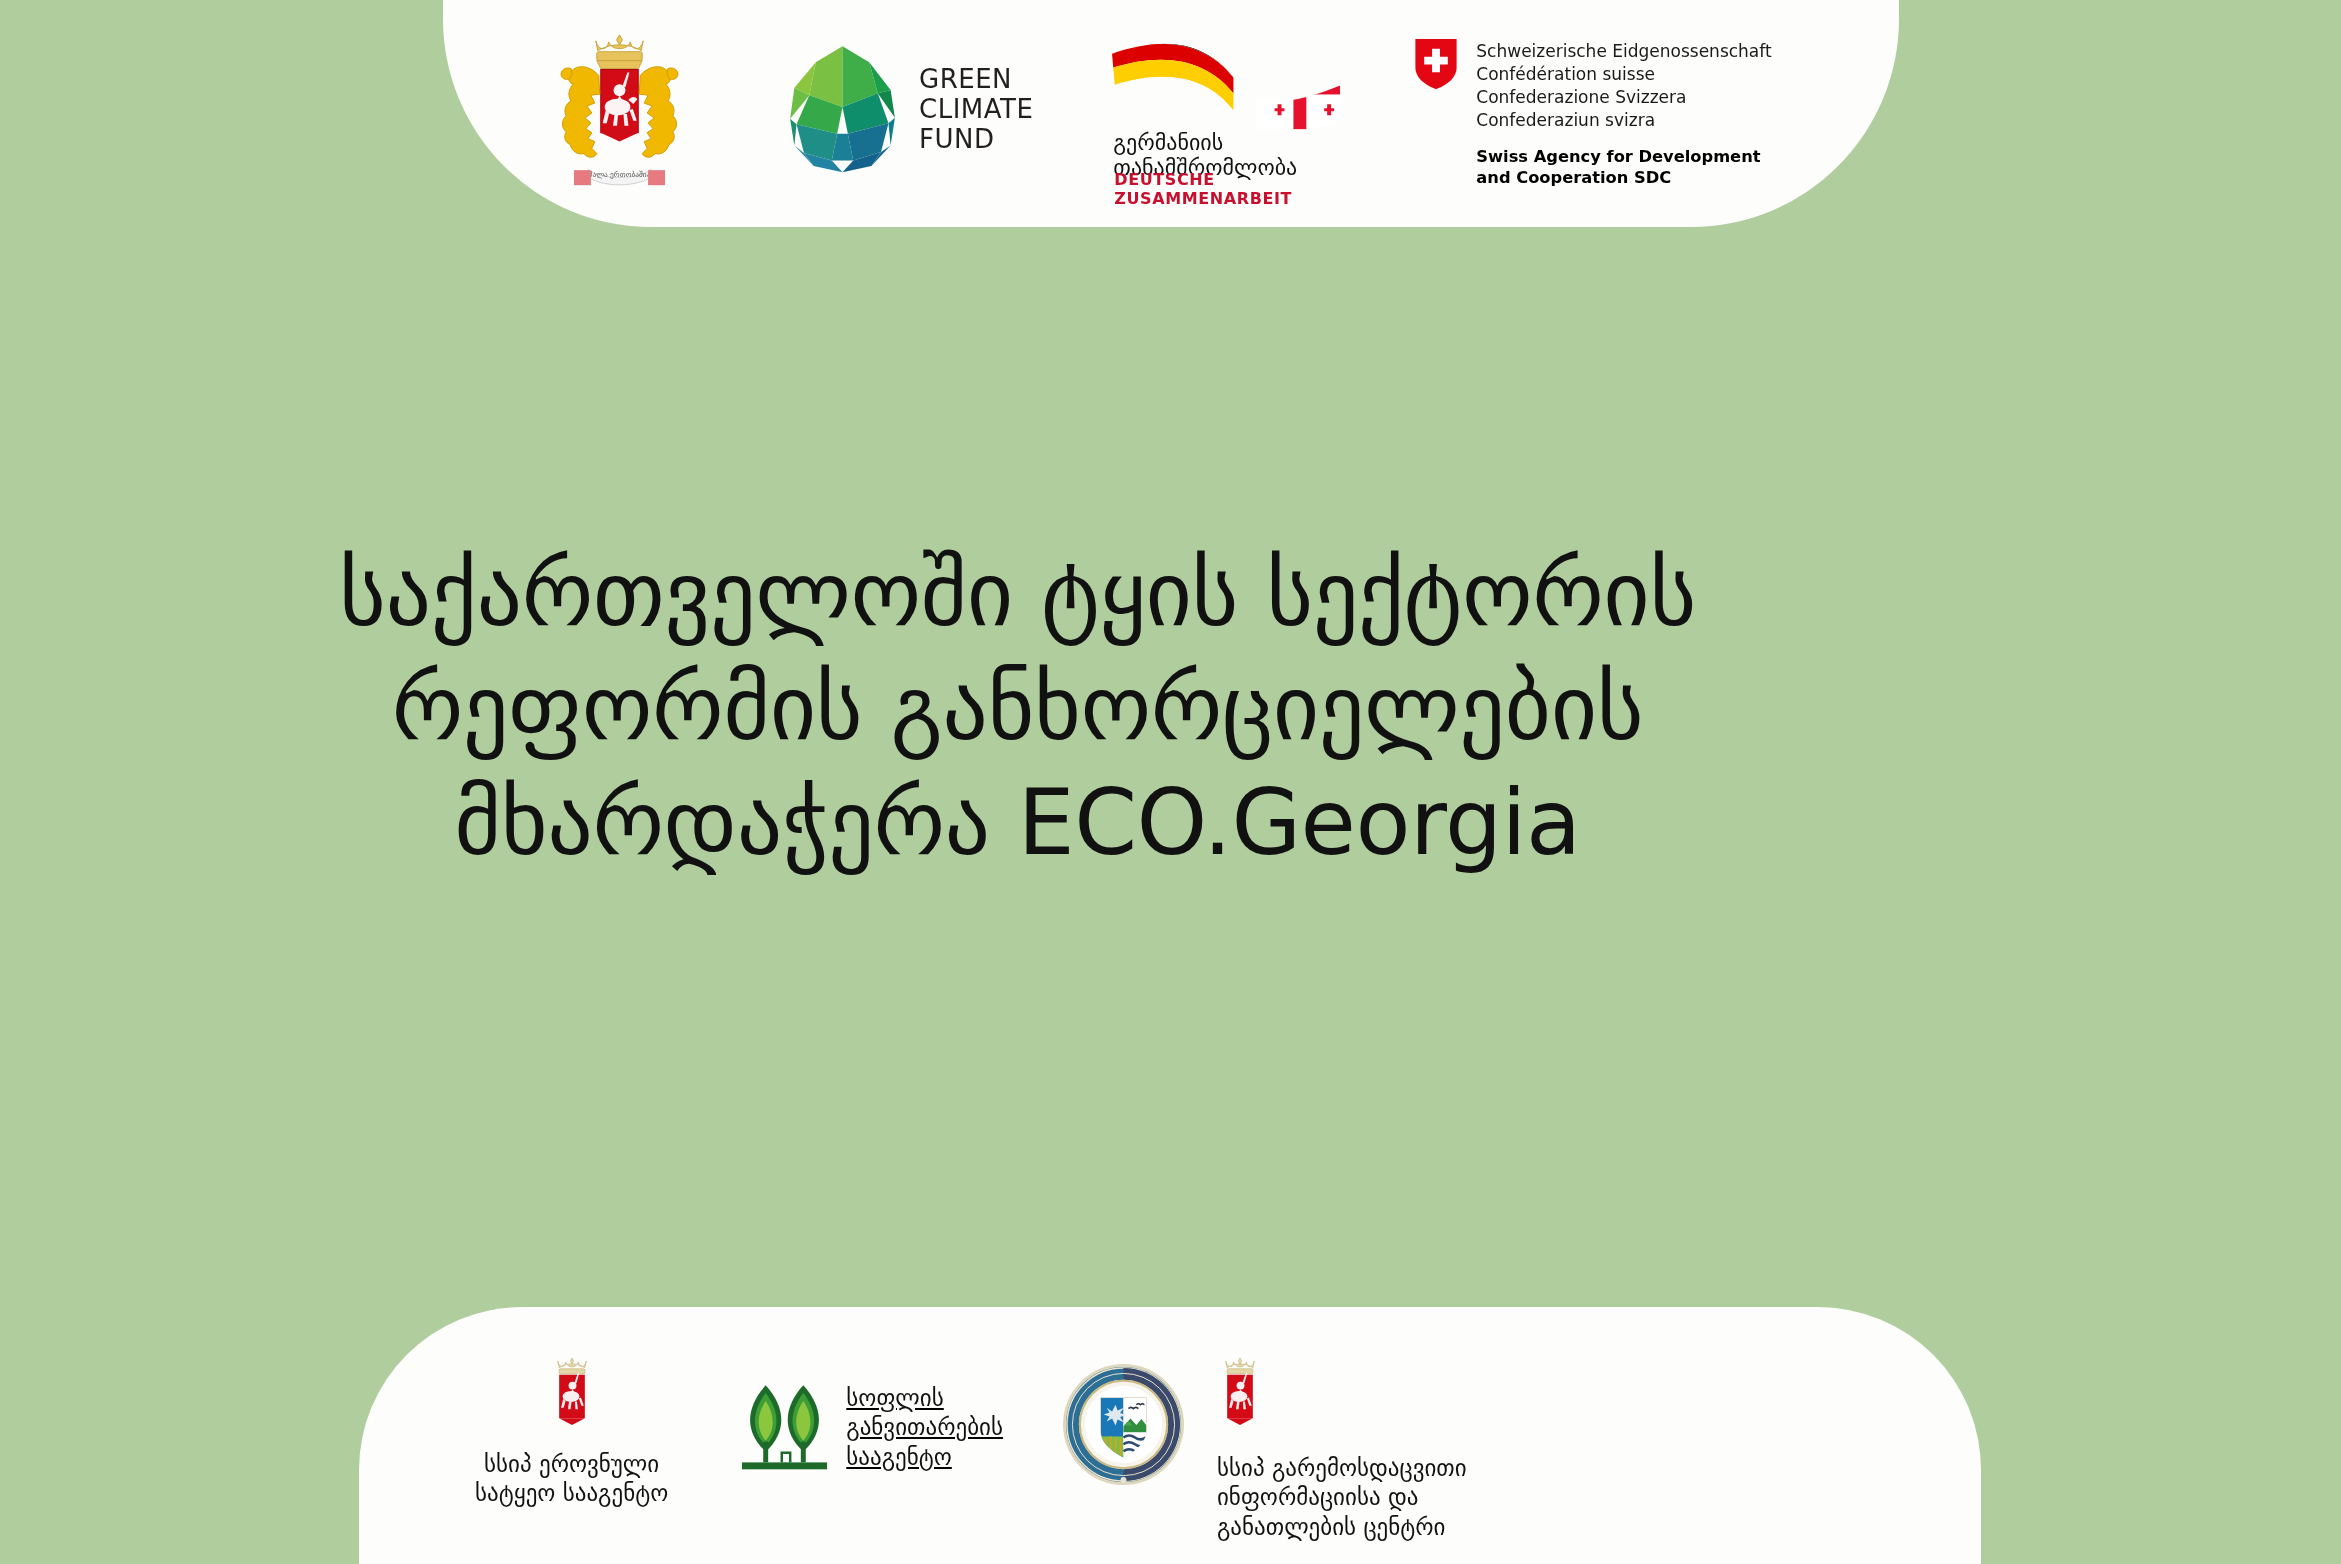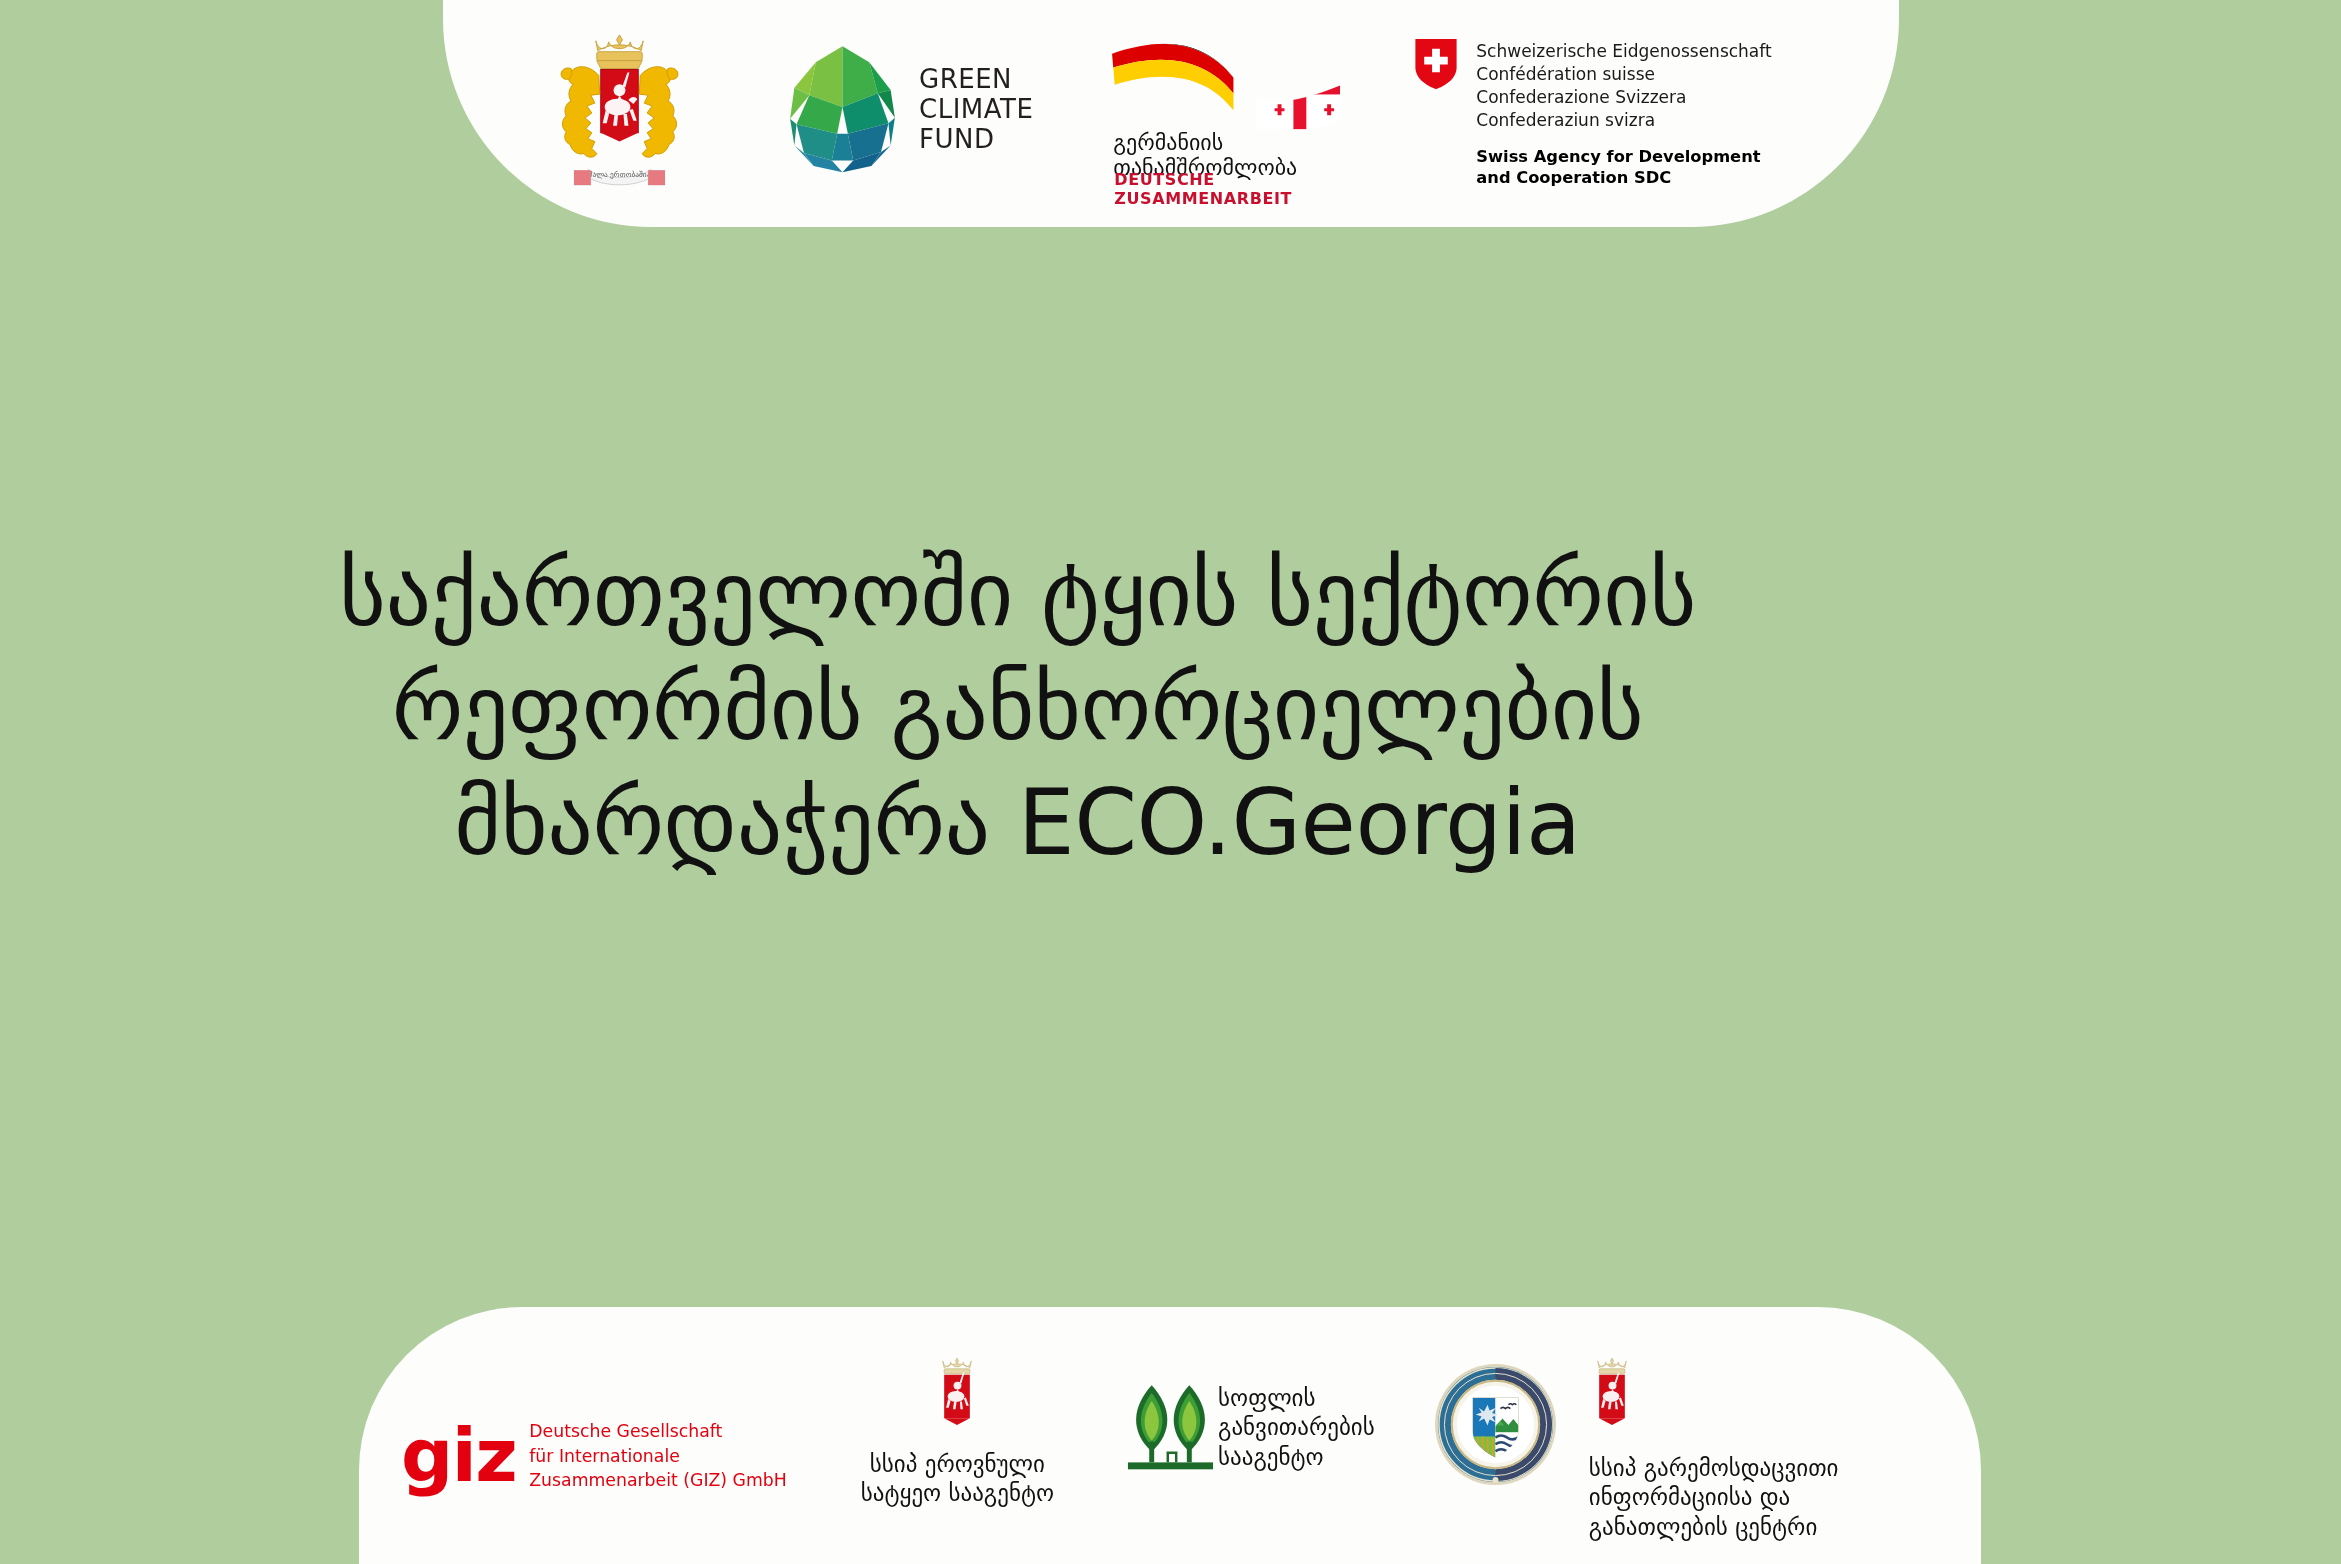--- a/index.html
+++ b/index.html
@@ -131,21 +131,21 @@
 
   
   #nfa-block { margin-left: 74px; display: flex; flex-direction: column; align-items: center; }
   .small-coa { width: 46px; height: 73px; }
   .ka-caption {
     margin-top: 20px; text-align: center; color: #111;
     font-size: 23px; line-height: 1.24; white-space: nowrap;
   }
 
   
-  #rda-block { margin-left: 69px; display: flex; align-items: center; margin-top: 25px; }
+  #rda-block { margin-left: 69px; display: flex; align-items: center; gap: 14px; margin-top: 25px; text-decoration: underline; }
   #rda-trees { width: 95px; height: 92px; flex: none; }
   #rda-text { color: #111; font-size: 23px; line-height: 1.28; white-space: nowrap; }
 
   
   #min-block { margin-left: 59px; margin-top: 6px; }
   #min-seal { width: 123px; height: 123px; display: block; }
 
   
   #eic-block { margin-left: 32px; display: flex; flex-direction: column; align-items: flex-start; }
   #eic-text { margin-top: 24px; color: #111; font-size: 23px; line-height: 1.28; white-space: nowrap; }
@@ -298,28 +298,20 @@
 <div id="title">
   <span class="tline">საქართველოში ტყის სექტორის</span>
   <span class="tline">რეფორმის განხორციელების</span>
   <span class="tline">მხარდაჭერა ECO.Georgia</span>
 </div>
 
 <div class="panel" id="bottom-panel"></div>
 
 <div class="logo-row" id="bottom-logos">
 
-  <div id="giz-block">
-    <div id="giz-word">giz</div>
-    <div id="giz-sub">
-      <div>Deutsche Gesellschaft</div>
-      <div>für Internationale</div>
-      <div>Zusammenarbeit (GIZ) GmbH</div>
-    </div>
-  </div>
 
   <div id="nfa-block">
     <svg class="small-coa" viewBox="0 0 92 148">
       <g fill="#e4d6a8" stroke="#c9b882" stroke-width="1.5">
         <path d="M46 2 l3 6 -3 6 -3 -6z"></path>
         <path d="M46 14 c-16 0 -26 8 -26 8 l-3 -14 c0 0 3 12 9 12 c6 0 7 -10 7 -10
                  c0 0 3 10 13 10 c10 0 13 -10 13 -10 c0 0 1 10 7 10 c6 0 9 -12 9 -12 l-3 14
                  c0 0 -10 -8 -26 -8z"></path>
         <rect x="20" y="24" width="52" height="10" rx="2"></rect>
       </g>

